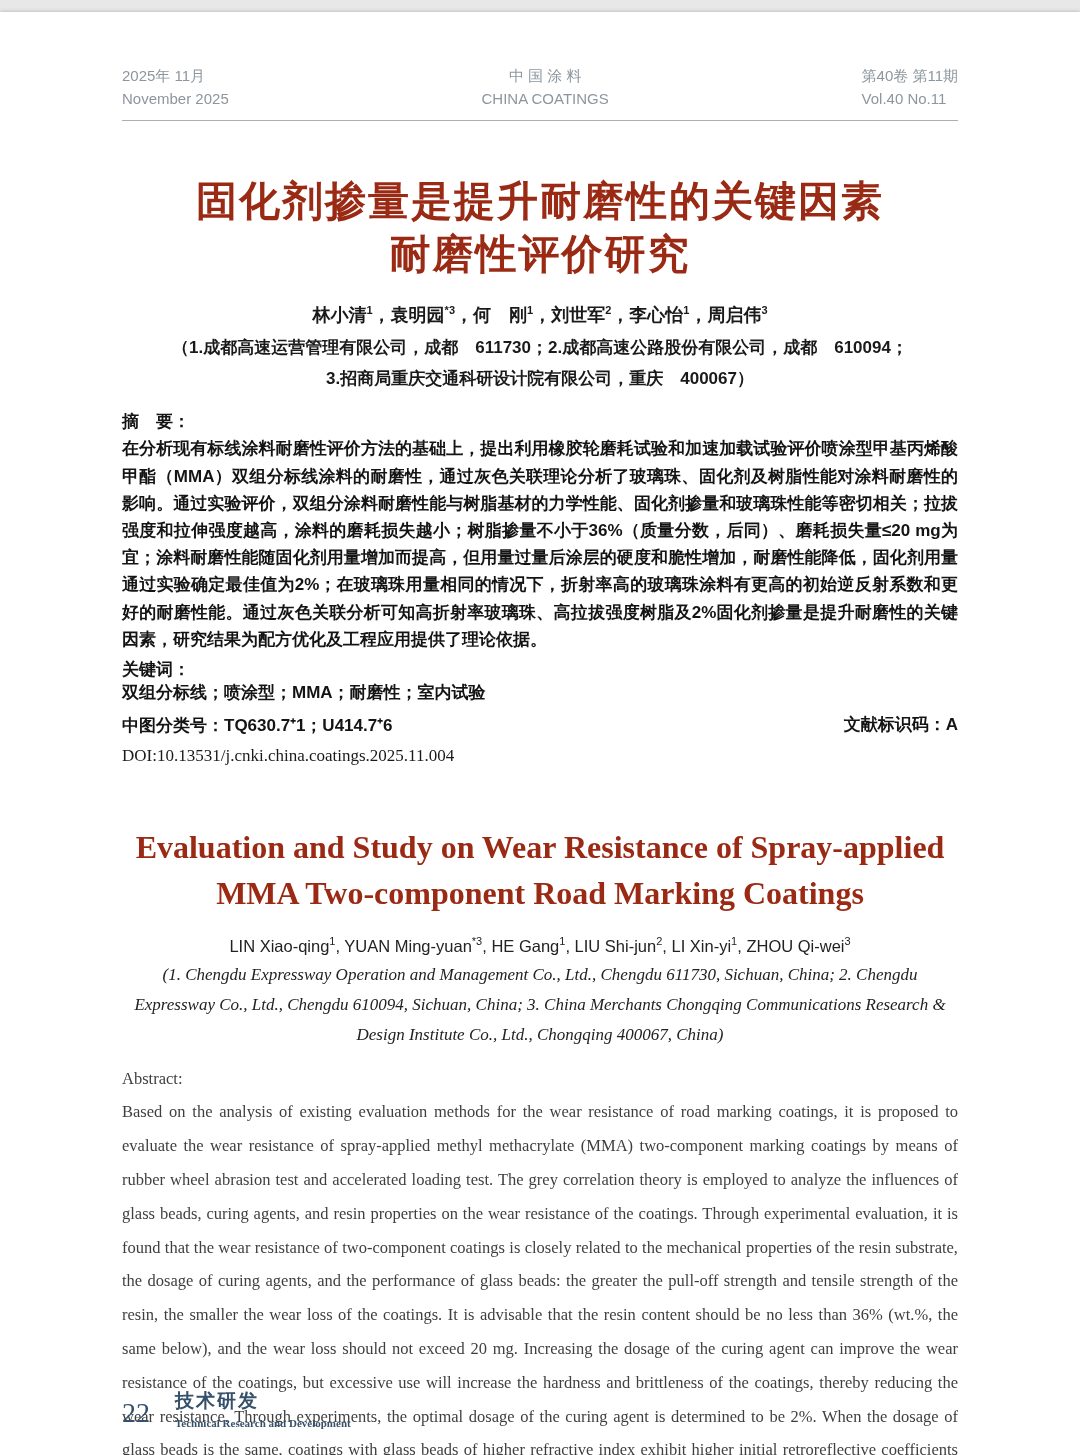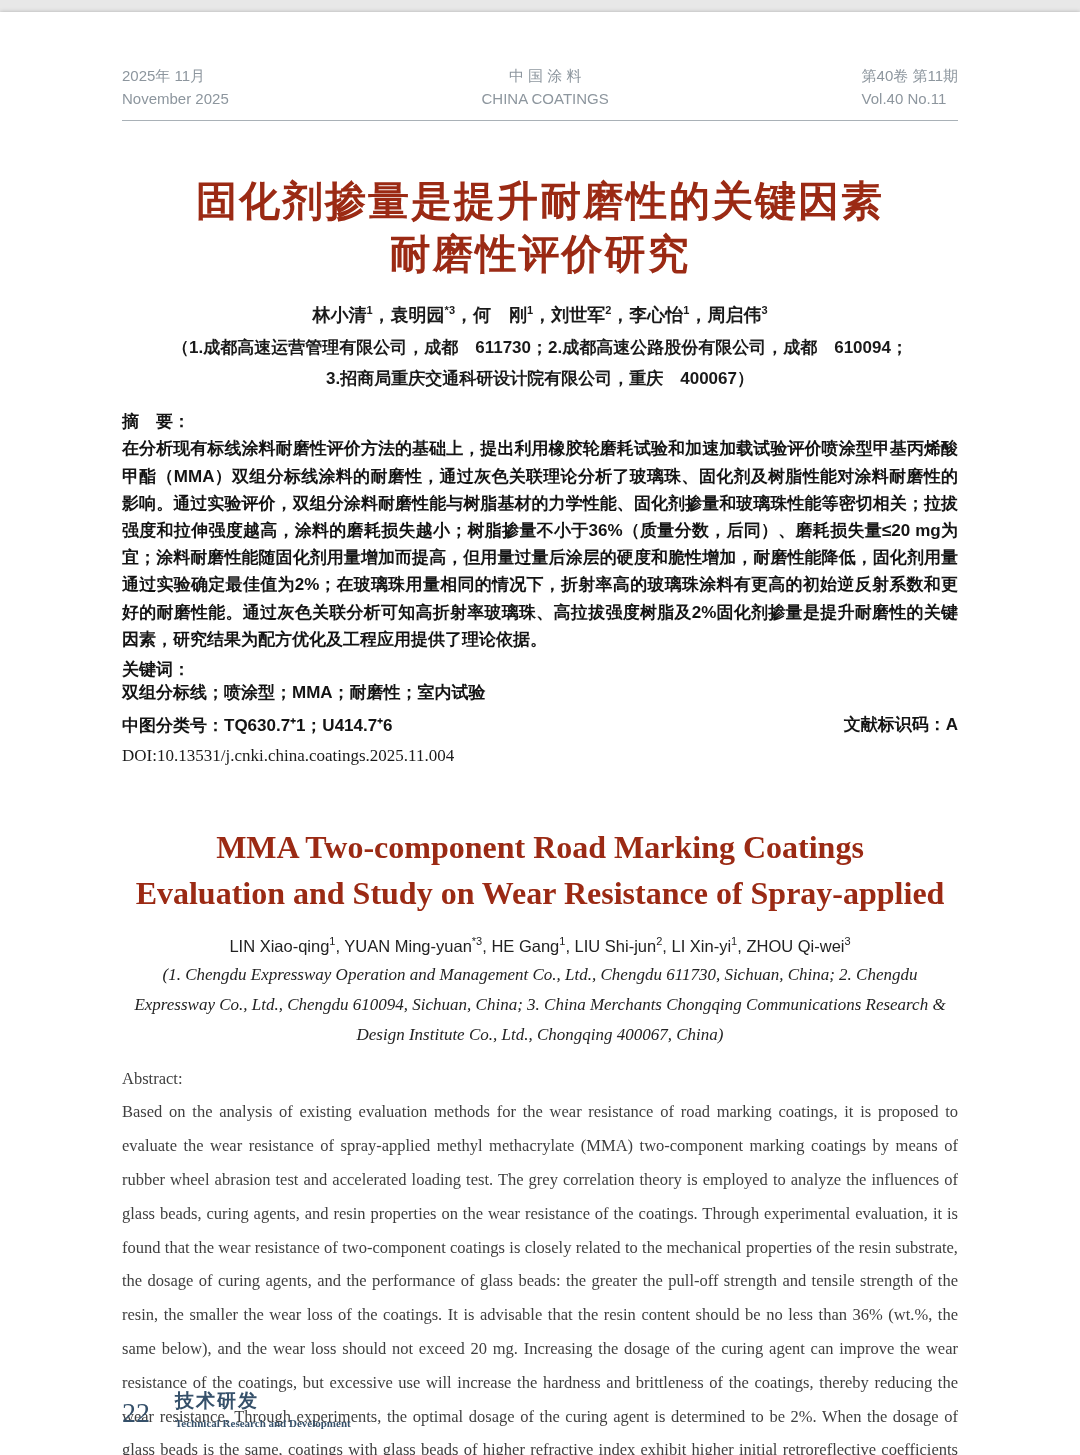--- a/index.html
+++ b/index.html
@@ -100,22 +100,22 @@
   </div>
 
   <div class="class-row">
     <span>中图分类号：TQ630.7⁺1；U414.7⁺6</span>
     <span>文献标识码：A</span>
   </div>
 
   <div class="doi">DOI:10.13531/j.cnki.china.coatings.2025.11.004</div>
 
   <div class="title-en">
+    <div>Evaluation and Study on Wear Resistance of Spray-applied</div>
     <div>MMA Two-component Road Marking Coatings</div>
-    <div>Evaluation and Study on Wear Resistance of Spray-applied</div>
   </div>
 
   <div class="authors-en"><span>LIN Xiao-qing</span><sup>1</sup>, <span>YUAN Ming-yuan</span><sup>*3</sup>, <span>HE Gang</span><sup>1</sup>, <span>LIU Shi-jun</span><sup>2</sup>, <span>LI Xin-yi</span><sup>1</sup>, <span>ZHOU Qi-wei</span><sup>3</sup></div>
 
   <div class="affil-en">(1. Chengdu Expressway Operation and Management Co., Ltd., Chengdu 611730, Sichuan, China; 2. Chengdu Expressway Co., Ltd., Chengdu 610094, Sichuan, China; 3. China Merchants Chongqing Communications Research &amp; Design Institute Co., Ltd., Chongqing 400067, China)</div>
 
   <div class="abstract-en hang">
     <span class="label">Abstract:</span>
     <span class="body">Based on the analysis of existing evaluation methods for the wear resistance of road marking coatings, it is proposed to evaluate the wear resistance of spray-applied methyl methacrylate (MMA) two-component marking coatings by means of rubber wheel abrasion test and accelerated loading test. The grey correlation theory is employed to analyze the influences of glass beads, curing agents, and resin properties on the wear resistance of the coatings. Through experimental evaluation, it is found that the wear resistance of two-component coatings is closely related to the mechanical properties of the resin substrate, the dosage of curing agents, and the performance of glass beads: the greater the pull-off strength and tensile strength of the resin, the smaller the wear loss of the coatings. It is advisable that the resin content should be no less than 36% (wt.%, the same below), and the wear loss should not exceed 20 mg. Increasing the dosage of the curing agent can improve the wear resistance of the coatings, but excessive use will increase the hardness and brittleness of the coatings, thereby reducing the wear resistance. Through experiments, the optimal dosage of the curing agent is determined to be 2%. When the dosage of glass beads is the same, coatings with glass beads of higher refractive index exhibit higher initial retroreflective coefficients and better wear resistance. Grey correlation analysis shows that high-refractive-index glass beads, resins with high pull-off strength, and a 2% curing agent dosage are key factors for enhancing wear resistance. The research results provide a theoretical basis for formula optimization and engineering applications.</span>
   </div>

